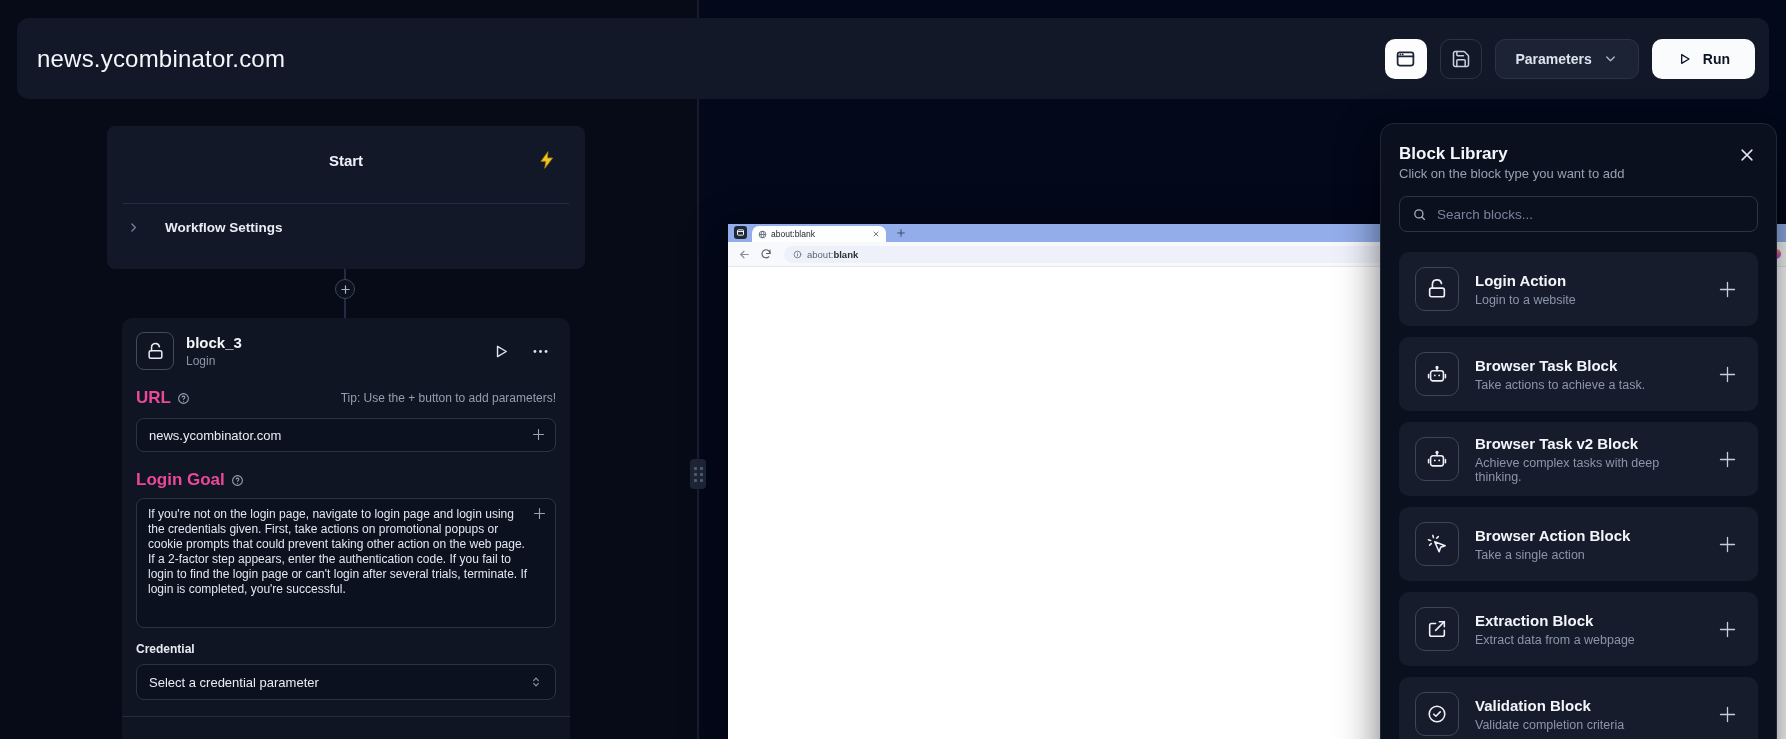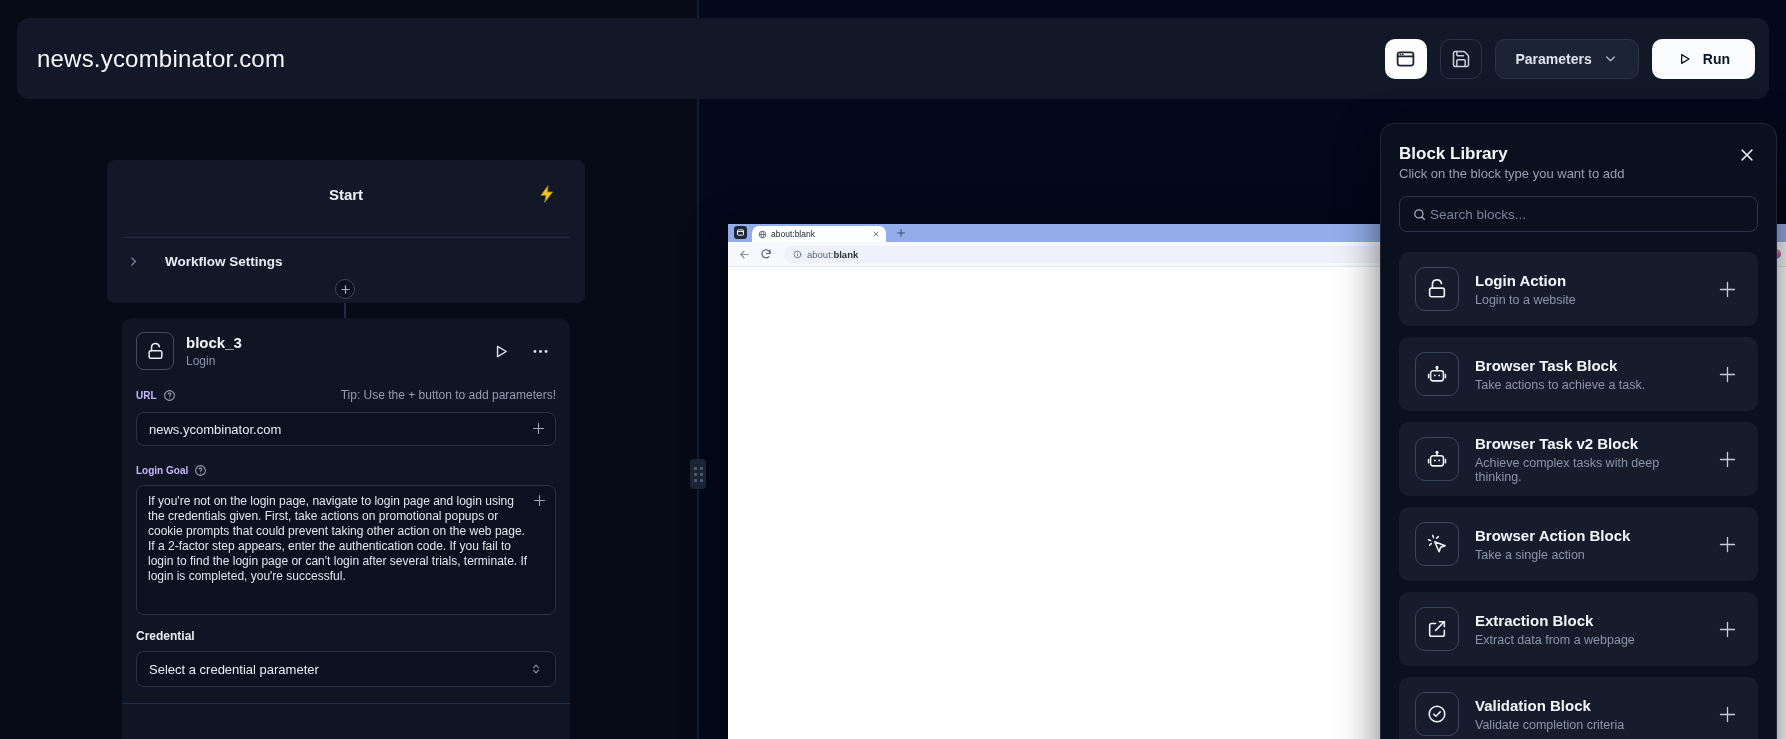--- a/index.html
+++ b/index.html
@@ -21,21 +21,21 @@
   .icon-btn { width:42px; height:40px; border-radius:10px; border:0; display:flex; align-items:center; justify-content:center; cursor:pointer; }
   .icon-btn.white { background:#fdfdfd; color:#1a2233; }
   .icon-btn.ghost { background:transparent; border:1px solid #2b3446; color:#c9d0dc; }
   .params-btn { height:40px; padding:0 20px; border-radius:10px; background:#1b2334; border:1px solid #2b3446; color:#dde3ee;
     font-size:14px; font-weight:600; display:flex; align-items:center; gap:11px; cursor:pointer; }
   .params-btn svg { color:#aeb6c6; }
   .run-btn { height:40px; padding:0 25px; border-radius:10px; background:#fafbfc; border:0; color:#0d1424; font-size:14px; font-weight:700;
     display:flex; align-items:center; gap:10px; cursor:pointer; }
 
   
-  .start-card { position:absolute; left:107px; top:126px; width:478px; height:143px; background:#131829; border-radius:8px; z-index:3;margin-top:34px; }
+  .start-card { position:absolute; left:107px; top:126px; width:478px; height:143px; background:#131829; border-radius:8px; z-index:3; }
   .start-title { position:absolute; left:0; right:0; top:26px; text-align:center; font-size:15px; font-weight:600; color:#eef1f6; }
   .bolt { position:absolute; right:28px; top:24px; }
   .start-divider { position:absolute; left:16px; right:16px; top:77px; height:1px; background:#242c42; }
   .wf-settings { position:absolute; left:20px; top:94px; display:flex; align-items:center; gap:25px; cursor:pointer; }
   .wf-settings svg { color:#78839a; }
   .wf-settings span { font-size:13.5px; font-weight:600; color:#e8ecf4; }
 
   
   .connector-line { position:absolute; left:344px; top:269px; width:2px; height:49px; background:#232c42; z-index:2; }
   .connector-plus { position:absolute; left:335px; top:279px; width:20px; height:20px; border-radius:50%; background:#0c111f;
@@ -43,21 +43,21 @@
 
   
   .login-card { position:absolute; left:122px; top:318px; width:448px; height:460px; background:#0f1523; border-radius:10px; z-index:3; padding:14px; }
   .lb-header { display:flex; align-items:center; gap:12px; }
   .lock-box { width:38px; height:38px; border-radius:8px; border:1px solid #414b5e; display:flex; align-items:center; justify-content:center; color:#e8ecf2; flex:none; }
   .lb-name { font-size:15px; font-weight:700; color:#f2f5f9; }
   .lb-type { font-size:12px; color:#8b94a8; margin-top:3px; }
   .lb-actions { margin-left:auto; display:flex; align-items:center; gap:20px; color:#dfe4ec; padding-right:6px; }
   .lb-actions svg { cursor:pointer; }
   .field-row { margin-top:18px; display:flex; align-items:center; gap:6px; }
-  .field-label { font-size:10px; font-weight:700; color:#c4b5fd; }
+  .field-label { font-size:17px; font-weight:700; color:#ec4899; }
   .help { color:#98a1b3; display:flex; }
   .tip { margin-left:auto; font-size:12px; color:#959db0; }
   .input-wrap { position:relative; margin-top:10px; }
   .text-input { width:100%; height:34px; background:#0b111f; border:1px solid #2b3447; border-radius:8px; color:#e9edf3; font-size:13px; padding:0 34px 0 12px; outline:none; }
   .plus-mini { position:absolute; right:10px; top:9px; color:#9aa2b4; cursor:pointer; }
   .goal-wrap { position:relative; margin-top:8px; }
   .goal-ta { width:100%; height:130px; background:#0b111f; border:1px solid #2b3447; border-radius:8px; color:#e2e7ee;
     font-size:12px; line-height:15px; padding:8px 26px 8px 11px; resize:none; outline:none; display:block; }
   .goal-wrap .plus-mini { top:8px; right:9px; }
   .cred-label { margin-top:14px; font-size:12px; font-weight:700; color:#e8ecf2; }
@@ -87,21 +87,21 @@
     background:conic-gradient(#f5a04c, #e8519e, #8a5cf6, #4cc3f5, #f5a04c); }
   .bpage { flex:1; background:#ffffff; }
 
   
   .panel { position:absolute; left:1380px; top:123px; width:397px; height:660px; background:#0b101e; border:1px solid #1f2838; border-radius:14px;
     z-index:6; padding:20px 18px 18px; box-shadow:0 14px 40px rgba(0,0,0,.55); }
   .panel-head { display:flex; align-items:flex-start; }
   .panel-title { font-size:17px; font-weight:600; color:#f3f6fa; }
   .panel-close { margin-left:auto; color:#e2e7ee; cursor:pointer; background:none; border:0; display:flex; padding:2px; }
   .panel-sub { font-size:13px; color:#97a0b3; }
-  .search-box { margin-top:15px; height:36px; border:1px solid #2b3447; border-radius:8px; display:flex; align-items:center; padding:0 12px; gap:3px; }
+  .search-box { margin-top:15px; height:36px; border:1px solid #2b3447; border-radius:8px; display:flex; align-items:center; padding:0 12px; gap:10px; }
   .search-box svg { color:#aab2c2; flex:none; }
   .search-box input { flex:1; background:transparent; border:0; outline:none; color:#dfe4ee; font-size:13.5px; }
   .search-box input::placeholder { color:#78829a; }
   .items { margin-top:20px; display:flex; flex-direction:column; gap:11px; }
   .item { height:74px; background:#171c2c; border-radius:10px; display:flex; align-items:center; padding:0 20px 0 16px; gap:16px; cursor:pointer; }
   .item-icon { width:44px; height:44px; border-radius:10px; border:1px solid #3b4659; display:flex; align-items:center; justify-content:center; color:#eef1f6; flex:none; }
   .item-text { display:flex; flex-direction:column; gap:4px; }
   .item-title { font-size:15px; font-weight:600; color:#f2f5f9; }
   .item-sub { font-size:12.5px; color:#8b95a9; }
   .item-plus { margin-left:auto; color:#c6cdd9; flex:none; cursor:pointer; }

